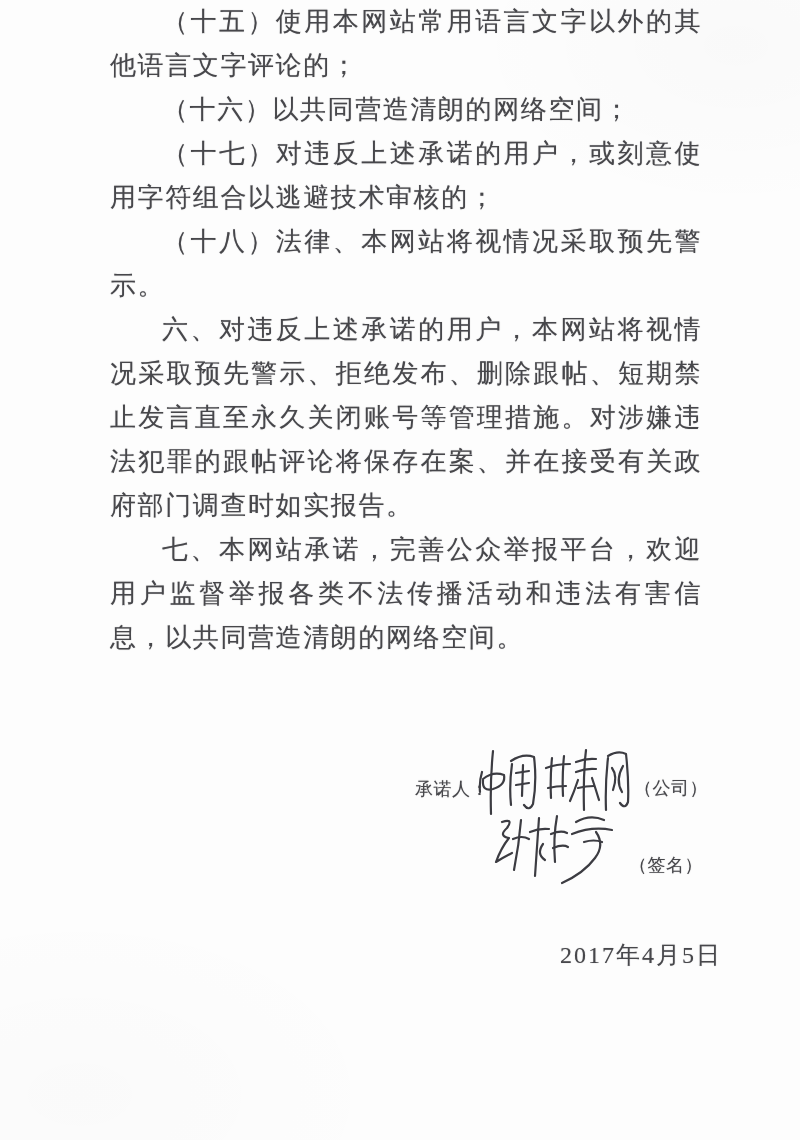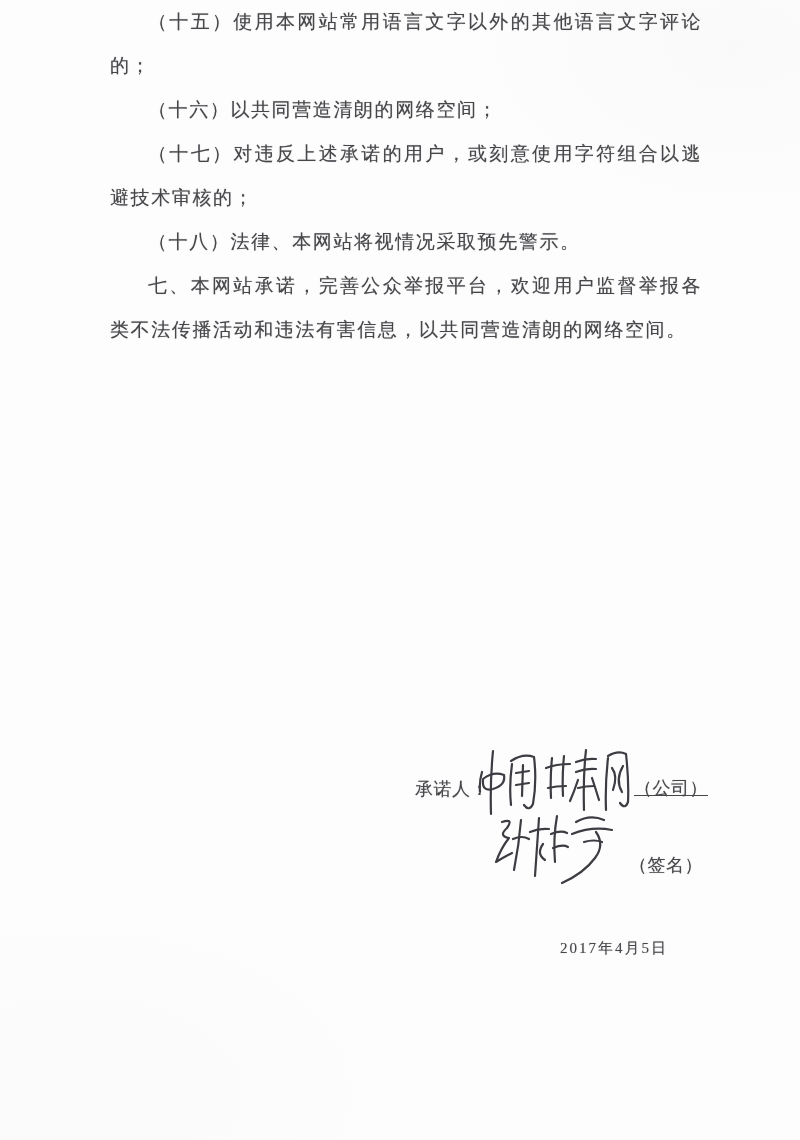--- a/index.html
+++ b/index.html
@@ -12,21 +12,21 @@
       radial-gradient(ellipse 500px 300px at 10% 96%, rgba(0,0,0,0.012), transparent 65%),
       #fdfdfd;
     font-family:"Liberation Serif","DejaVu Serif",serif;
     color:#47474b;
   }
   .body-text {
     position:absolute; left:110px; top:0; width:592px;
   }
   .body-text p {
     margin:0;
-    font-size:19px;
+    font-size:26px;
     line-height:44px;
     letter-spacing:1.6px;
     text-align:justify;
     text-indent:2em;
     text-shadow:0 0 1px rgba(75,75,80,0.45);
   }
   .p15 { margin-top:85px; }
   .p16 { margin-top:13px; }
   .p17 { margin-top:10px; }
   .p18 { margin-top:6px;  }
@@ -34,54 +34,55 @@
   .p7  { margin-top:14px; }
 
   .printed {
     position:absolute;
     font-size:18px;
     letter-spacing:0.5px;
     text-shadow:0 0 1px rgba(75,75,80,0.45);
     white-space:nowrap;
   }
   .label-promisor { left:415px; top:777px; }
-  .label-company  { left:634px; top:776px;text-decoration:underline; }
+  .label-company  { left:634px; top:776px; }
   .label-signname { left:629px; top:853px;text-align:right; }
 
   .hw { position:absolute; }
   .hw path {
     fill:none;
     stroke:#3c3c42;
     stroke-width:2.2;
     stroke-linecap:round;
     stroke-linejoin:round;
   }
   .hw1 { left:478px; top:746px; width:158px; height:72px; }
   .hw2 { left:494px; top:810px; width:138px; height:78px; }
 
   .doc-date {
     position:absolute;
     left:560px; top:939px;
     width:150px;
-    font-size:15px;
+    font-size:24px;
     letter-spacing:2px;
     text-shadow:0 0 1px rgba(75,75,80,0.45);
     white-space:nowrap;
   }
 </style>
 </head>
 <body>
 
 <div class="page">
 
   <div class="body-text">
     <p class="p15">（十五）使用本网站常用语言文字以外的其他语言文字评论的；</p>
     <p class="p16">（十六）以共同营造清朗的网络空间；</p>
     <p class="p17">（十七）对违反上述承诺的用户，或刻意使用字符组合以逃避技术审核的；</p>
     <p class="p18">（十八）法律、本网站将视情况采取预先警示。</p>
+    <p class="p6">六、对违反上述承诺的用户，本网站将视情况采取预先警示、拒绝发布、删除跟帖、短期禁止发言直至永久关闭账号等管理措施。对涉嫌违法犯罪的跟帖评论将保存在案、并在接受有关政府部门调查时如实报告。</p>
     <p class="p7">七、本网站承诺，完善公众举报平台，欢迎用户监督举报各类不法传播活动和违法有害信息，以共同营造清朗的网络空间。</p>
   </div>
 
   <span class="printed label-promisor">承诺人：</span>
 
   <svg class="hw hw1" viewBox="0 0 158 72" role="img" aria-label="中国甘肃网">
 
     <path d="M4,26 Q1,36 2,46"></path>
     <path d="M15,5 Q12,35 13,68"></path>
     <path d="M5,33 Q15,25 26,29 Q28,39 15,43 Q4,46 5,34"></path>

